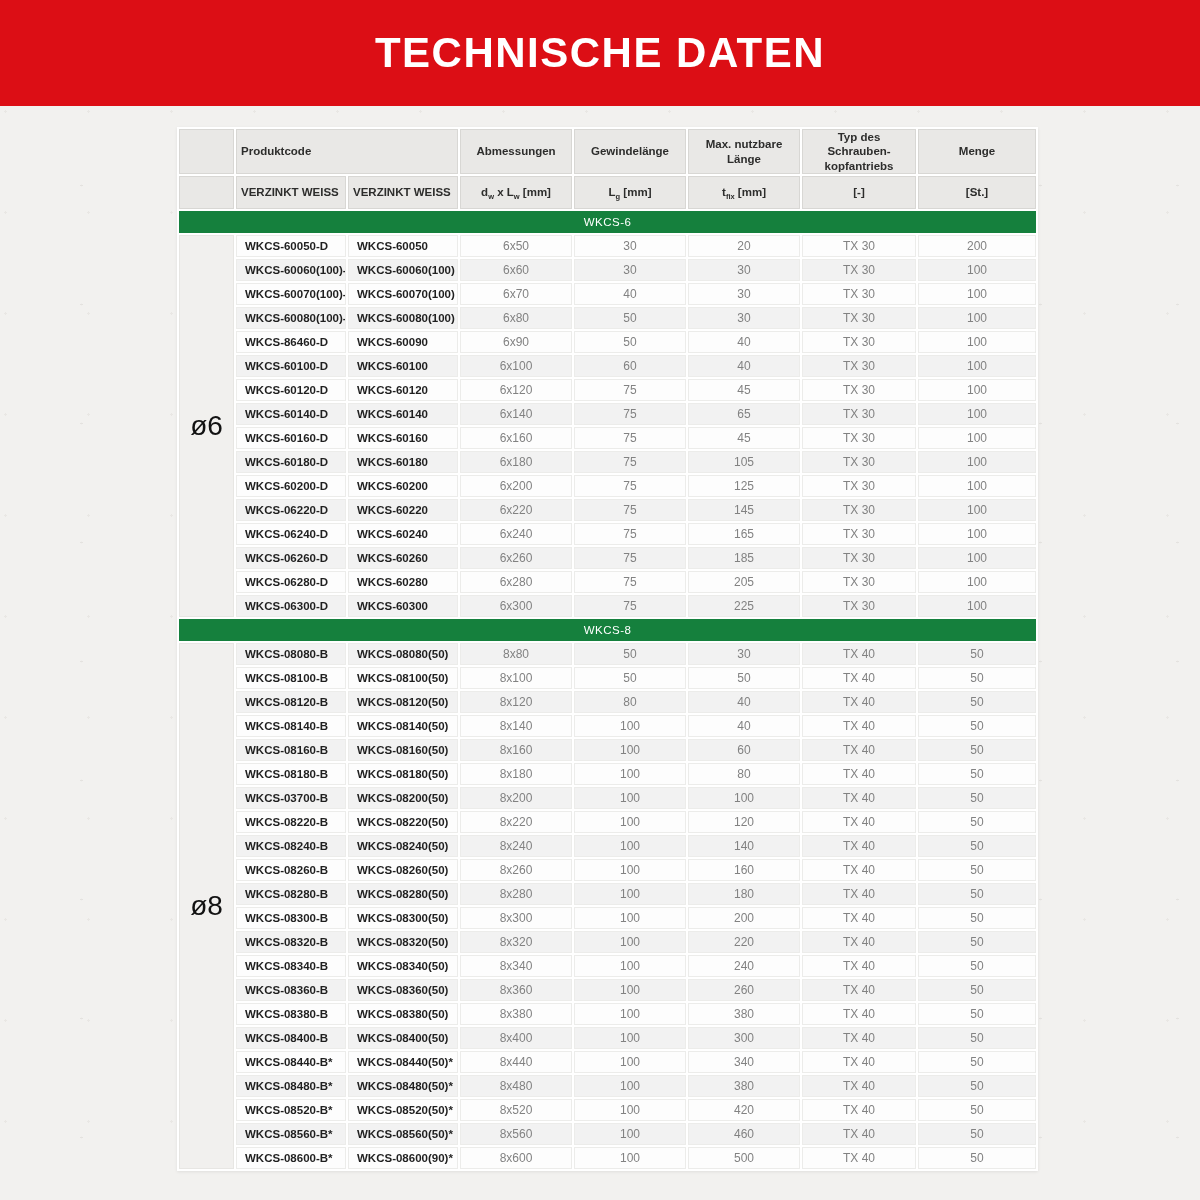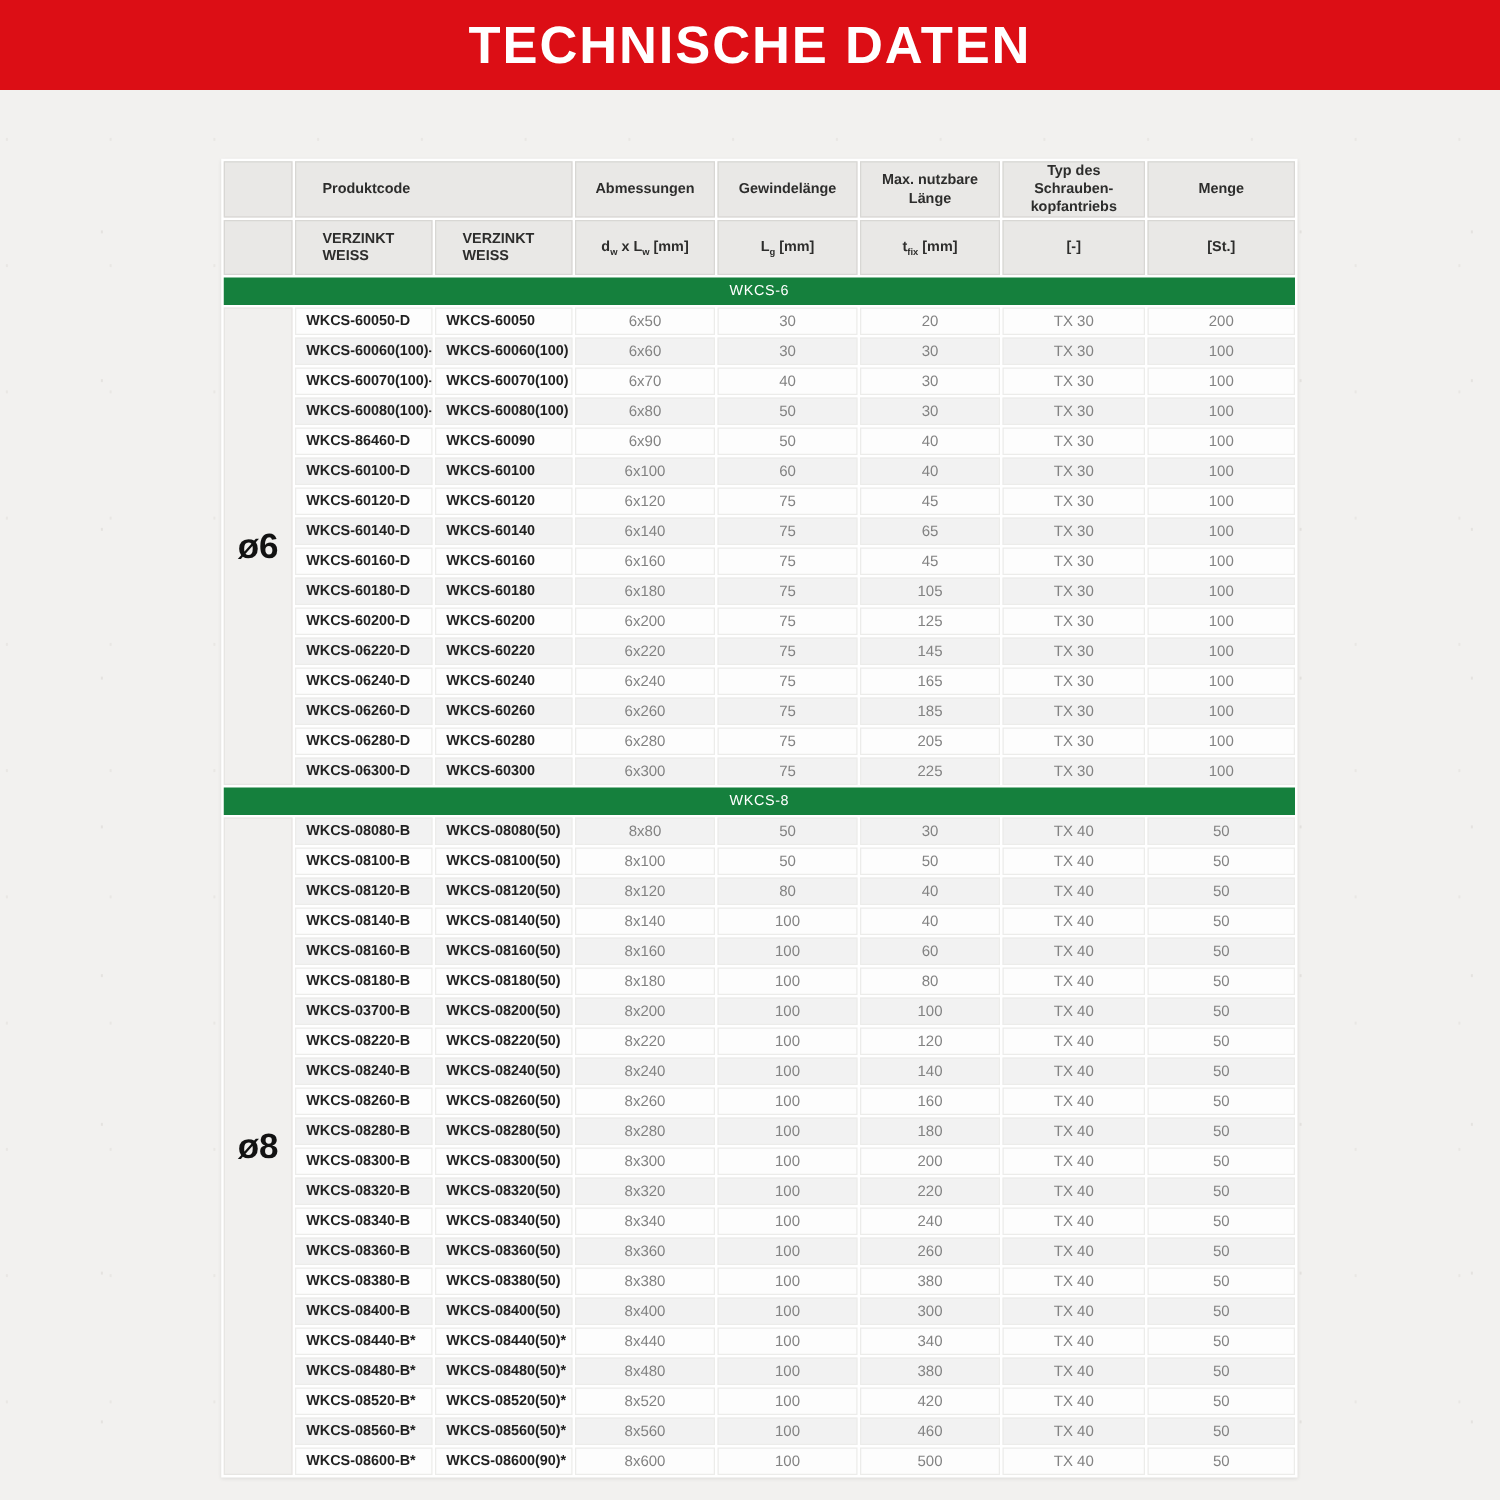--- a/index.html
+++ b/index.html
@@ -15,21 +15,21 @@
       radial-gradient(#e4e2df 1px, transparent 1.2px),
       radial-gradient(#e9e7e4 1px, transparent 1.2px);
     background-size: 137px 119px, 83px 101px;
     background-position: 13px 7px, 47px 61px;
   }
 
   .banner {
     position: absolute;
     top: 0; left: 0;
     width: 1200px;
-    height: 72px;
+    height: 106px;
     background: #dc0e15;
     display: flex;
     align-items: center;
     justify-content: center;
   }
   .banner-title {
     color: #ffffff;
     font-size: 42px;
     font-weight: bold;
     letter-spacing: 1.5px;
@@ -47,30 +47,30 @@
     table-layout: fixed;
     box-shadow: 0 1px 3px rgba(0,0,0,0.08);
   }
   th, td {
     padding: 0 4px;
     text-align: center;
     vertical-align: middle;
     overflow: hidden;
   }
   thead tr.r1 { height: 44px; }
-  thead tr.r2 { height: 44px; }
+  thead tr.r2 { height: 33px; }
   .hdr {
     background: #e9e8e6;
     color: #2d2d2c;
     font-weight: bold;
     font-size: 11.5px;
     line-height: 1.25;
     border: 1px solid #d8d7d4;
   }
-  .hl { text-align: left; padding-left: 21px; }
+  .hl { text-align: left; padding-left: 4px; }
   sub { font-size: 7.5px; line-height: 0; }
 
   tr.section-row td {
     background: #15803d;
     color: #ffffff;
     height: 22px;
     font-size: 11.5px;
     font-weight: normal;
     letter-spacing: 0.5px;
     border: none;
@@ -87,21 +87,21 @@
   }
   td.num {
     color: #828282;
     font-size: 12px;
     border: 1px solid #ececea;
     white-space: nowrap;
   }
   td.diam {
     background: #f1f0ee;
     font-size: 28px;
-    font-weight: bold;
+    font-weight: normal;
     color: #121212;
     border: 1px solid #e7e6e3;
   }
   tr.row-white td.code, tr.row-white td.num { background: #fdfdfd; }
   tr.row-gray  td.code, tr.row-gray  td.num { background: #f2f2f2; }
 </style>
 </head>
 <body>
 
 <div class="banner">

